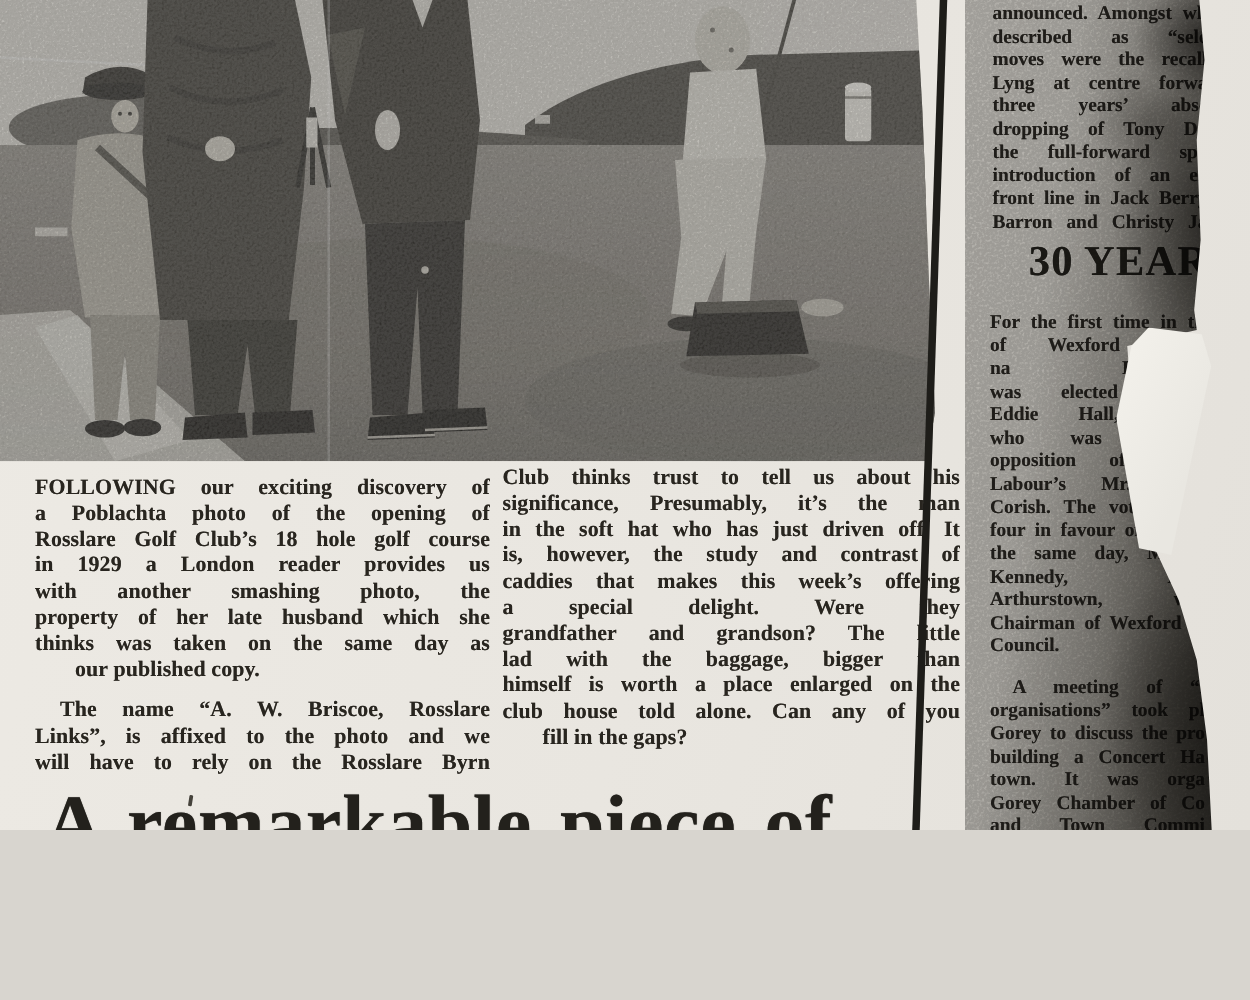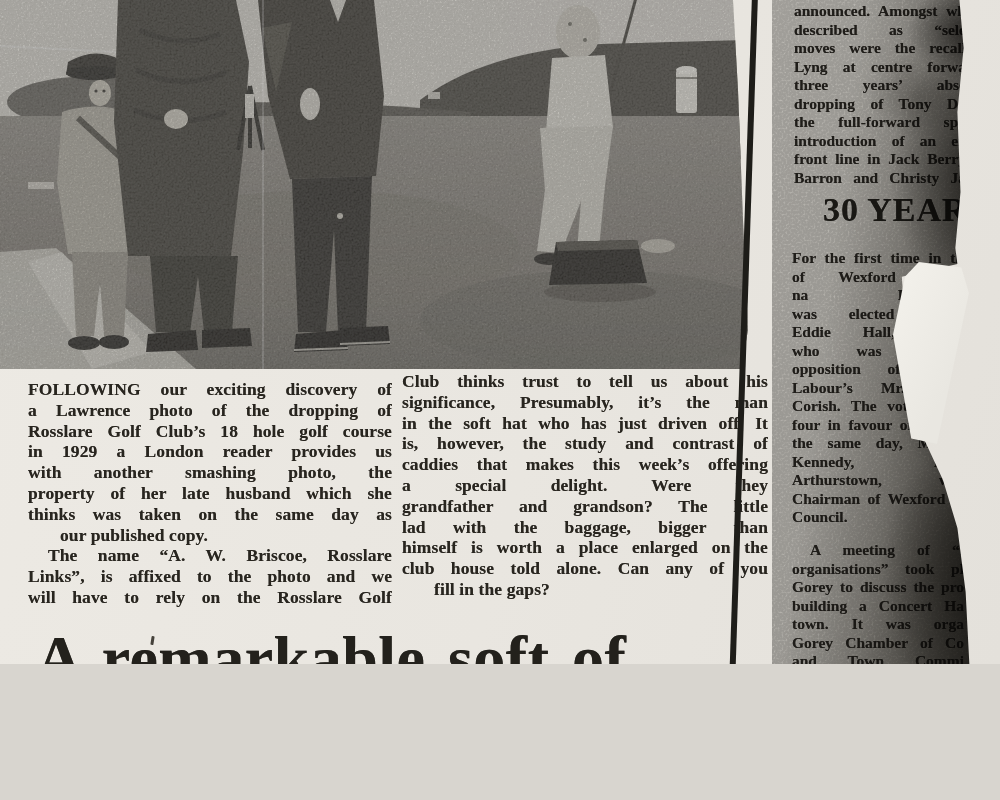--- a/index.html
+++ b/index.html
@@ -10,21 +10,21 @@
   .photo-wrap{position:absolute;left:0;top:0;width:748px;height:369px;}
   
   .col{position:absolute;}
   .colL{left:28px;top:379px;width:364px;}
   .colR{left:402px;top:371px;width:366px;}
   .bl{font-weight:700;font-size:17.5px;line-height:20.8px;color:#28251f;
       white-space:nowrap;overflow:visible;width:100%;
       text-align:justify;text-align-last:justify;letter-spacing:.1px;
       text-shadow:0 0 .4px rgba(40,37,31,.6);}
   .bl.pe{text-align-last:left;margin-left:32px;}
-  .bl.ind{text-indent:20px;}
+  .bl.ind{text-indent:20px;margin-top:12px;}
   
   .headline{position:absolute;left:36px;top:618px;color:#23211c;}
   .hl{font-weight:700;font-size:64px;line-height:82px;letter-spacing:.5px;
       word-spacing:6px;white-space:nowrap;text-shadow:0 0 .6px rgba(30,28,24,.7);}
   
   .divider{position:absolute;left:752px;top:-6px;width:6px;height:818px;
            background:#1e1d19;transform:rotate(1.9deg);transform-origin:top left;}
   
   .sidebar{position:absolute;left:772px;top:0;width:206px;height:800px;
     background:linear-gradient(100deg,#e0ddd6 0%,#d6d3cc 35%,#c3c0b9 58%,#a7a49c 78%,#908d85 95%);
@@ -171,48 +171,48 @@
         <path d="M0,46 L116,52" stroke="#ffffff" stroke-width="2" opacity=".3"></path>
         <rect x="0" y="0" width="748" height="369" filter="url(#grainD)" opacity=".30"></rect>
         <rect x="0" y="0" width="748" height="369" filter="url(#grainW)" opacity=".16"></rect>
         <rect x="0" y="0" width="748" height="369" fill="none"></rect>
       </g>
     </svg>
   </div>
 
   <div class="col colL">
     <div class="bl">FOLLOWING our exciting discovery of</div>
-    <div class="bl">a Lawrence photo of the dropping of</div>
+    <div class="bl">a Poblachta photo of the opening of</div>
     <div class="bl">Rosslare Golf Club’s 18 hole golf course</div>
     <div class="bl">in 1929 a London reader provides us</div>
     <div class="bl">with another smashing photo, the</div>
     <div class="bl">property of her late husband which she</div>
     <div class="bl">thinks was taken on the same day as</div>
     <div class="bl pe">our published copy.</div>
     <div class="bl ind">The name “A. W. Briscoe, Rosslare</div>
     <div class="bl">Links”, is affixed to the photo and we</div>
-    <div class="bl">will have to rely on the Rosslare Golf</div>
+    <div class="bl">will have to rely on the Rosslare Byrn</div>
   </div>
 
   <div class="col colR">
     <div class="bl">Club thinks trust to tell us about his</div>
     <div class="bl">significance, Presumably, it’s the man</div>
     <div class="bl">in the soft hat who has just driven off. It</div>
     <div class="bl">is, however, the study and contrast of</div>
     <div class="bl">caddies that makes this week’s offering</div>
     <div class="bl">a special delight. Were they</div>
     <div class="bl">grandfather and grandson? The little</div>
     <div class="bl">lad with the baggage, bigger than</div>
     <div class="bl">himself is worth a place enlarged on the</div>
     <div class="bl">club house told alone. Can any of you</div>
     <div class="bl pe">fill in the gaps?</div>
   </div>
 
   <div class="headline">
-    <div class="hl">A remarkable soft of</div>
+    <div class="hl">A remarkable piece of</div>
     <div class="hl">forgotten GAA history</div>
   </div>
 
   <div class="tick-mark"></div>
   <div class="cyan-mark"></div>
 
   <div class="divider"></div>
 
   <div class="sidebar">
 

